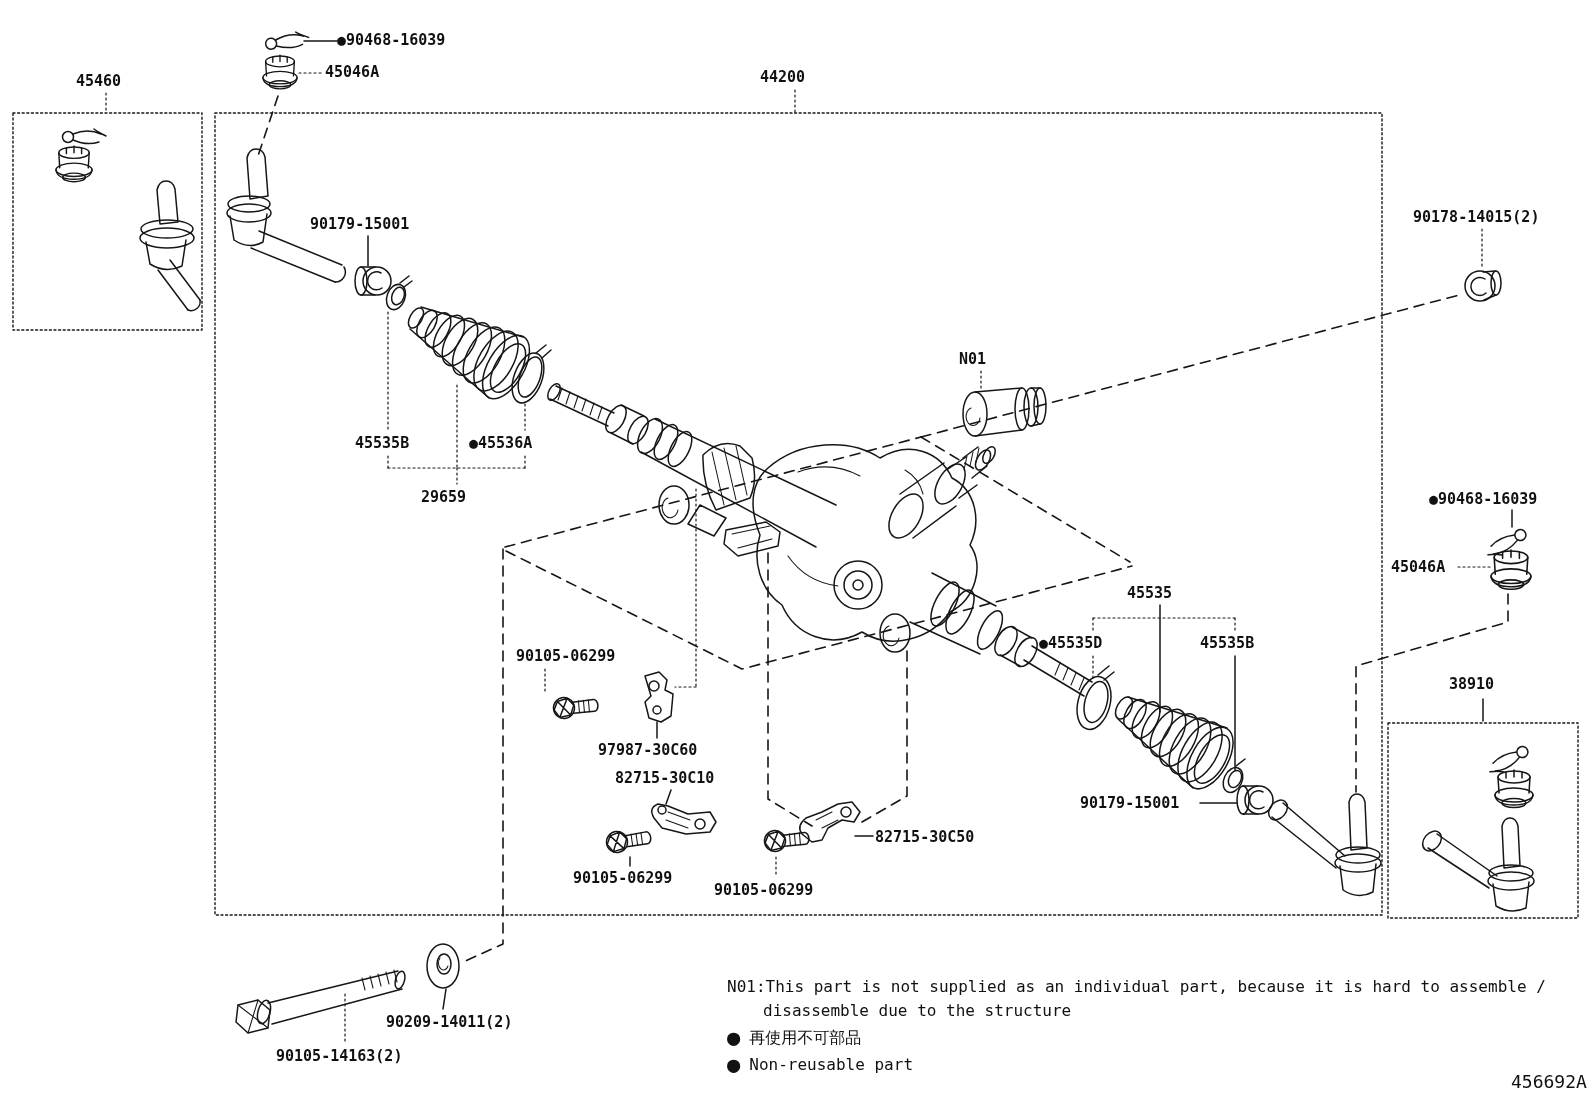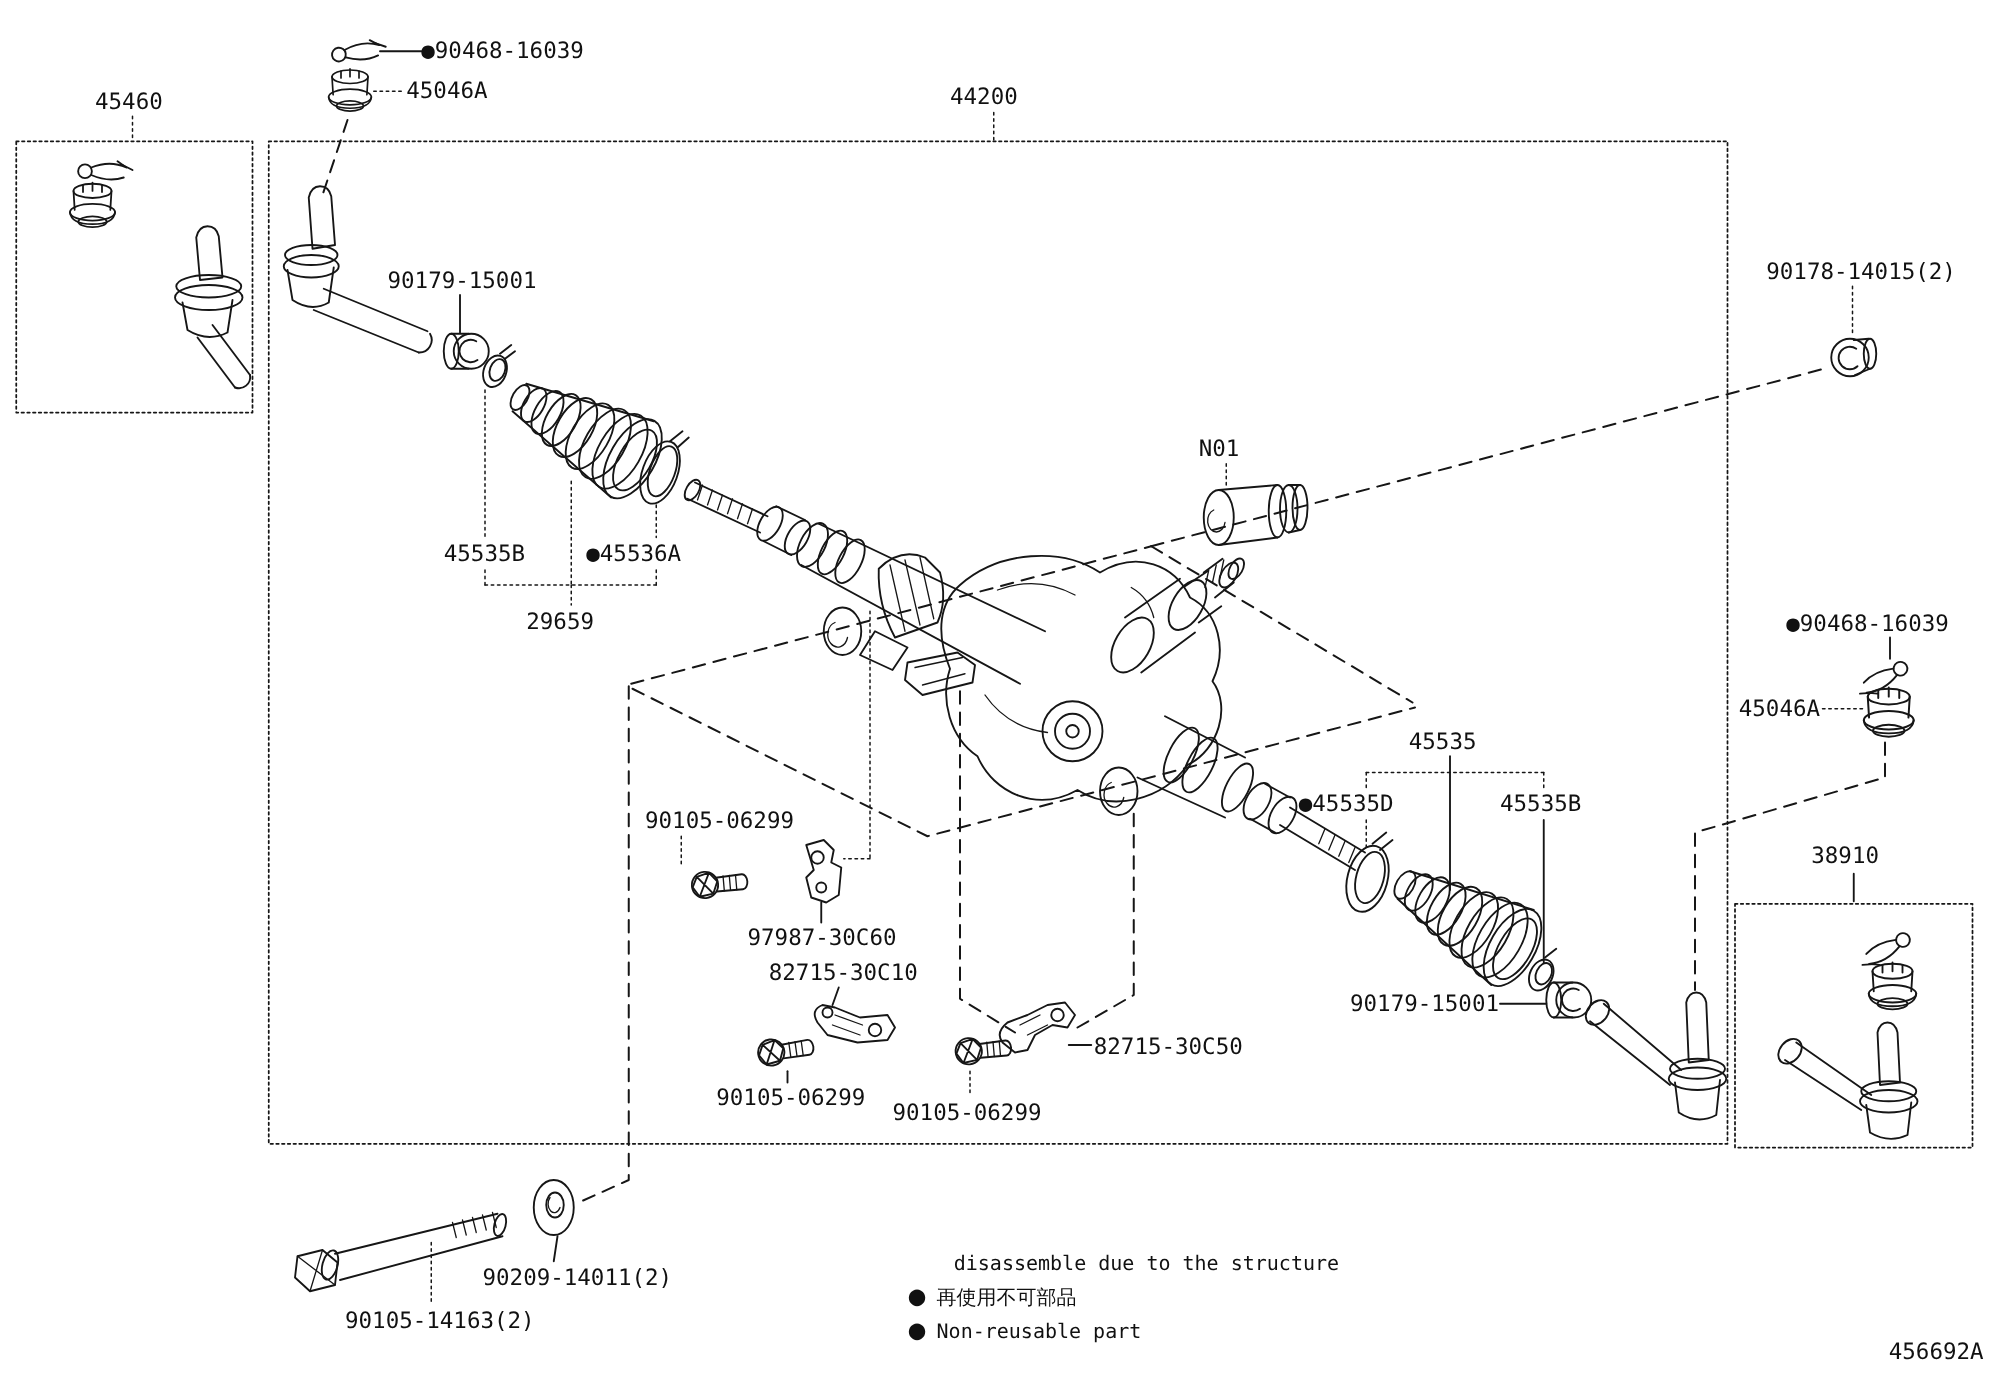--- a/index.html
+++ b/index.html
@@ -4,21 +4,21 @@
 <style>
   html,body{margin:0;padding:0;background:#ffffff;}
   .stage{position:relative;width:1592px;height:1099px;background:#fff;overflow:hidden;
          font-family:"DejaVu Sans Mono","Liberation Mono",monospace;color:#111;}
   .stage svg{position:absolute;left:0;top:0;}
   svg *{stroke:#161616;fill:none;stroke-width:1.5;stroke-linecap:round;stroke-linejoin:round;}
   svg .dash{stroke-dasharray:10 7;stroke-width:1.6;}
   svg .dot{stroke-dasharray:2 3;stroke-width:1.2;}
   svg .box{stroke-dasharray:2 2.6;stroke-width:1.4;}
   svg .thin{stroke-width:1.05;}
-  .callout{position:absolute;font-size:18px;line-height:21px;white-space:pre;letter-spacing:0;}
+  .callout{position:absolute;font-size:15px;line-height:21px;white-space:pre;letter-spacing:0;font-weight:bold;}
   .note{position:absolute;font-size:16px;line-height:20px;white-space:pre;}
   .legendrow{position:absolute;font-size:16px;line-height:20px;white-space:pre;display:flex;align-items:center;gap:9px;}
   .blt{font-size:22px;line-height:20px;}
   .code{position:absolute;font-size:18px;}
 </style>
 </head>
 <body>
 
 <div class="stage">
 
@@ -345,20 +345,21 @@
 <div class="callout" style="left:1080px;top:793px">90179-15001</div>
 <div class="callout" style="left:516px;top:646px">90105-06299</div>
 <div class="callout" style="left:598px;top:740px">97987-30C60</div>
 <div class="callout" style="left:615px;top:768px">82715-30C10</div>
 <div class="callout" style="left:875px;top:827px">82715-30C50</div>
 <div class="callout" style="left:573px;top:868px">90105-06299</div>
 <div class="callout" style="left:714px;top:880px">90105-06299</div>
 <div class="callout" style="left:386px;top:1012px">90209-14011(2)</div>
 <div class="callout" style="left:276px;top:1046px">90105-14163(2)</div>
 
+<div class="note" style="left:727px;top:977px">N01:This part is not supplied as an individual part, because it is hard to assemble /</div>
 <div class="note" style="left:763px;top:1001px">disassemble due to the structure</div>
 <div class="legendrow" style="left:727px;top:1028px">
   <span class="blt">●</span>
   <span>再使用不可部品</span>
 </div>
 <div class="legendrow" style="left:727px;top:1055px">
   <span class="blt">●</span>
   <span>Non-reusable part</span>
 </div>
 <div class="code" style="left:1511px;top:1071px">456692A</div>

